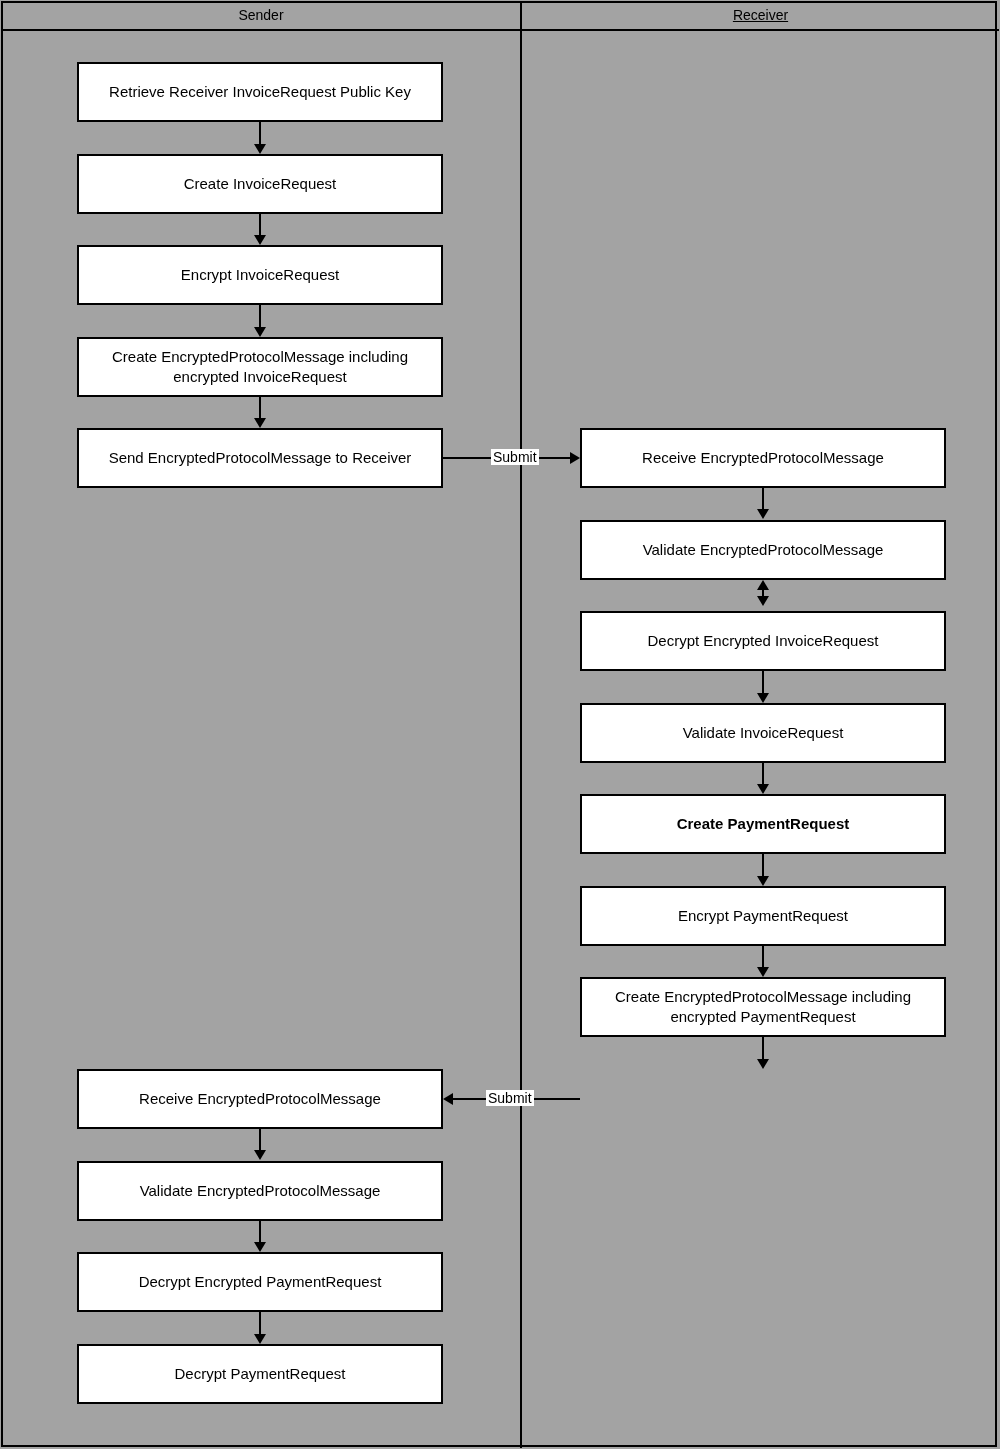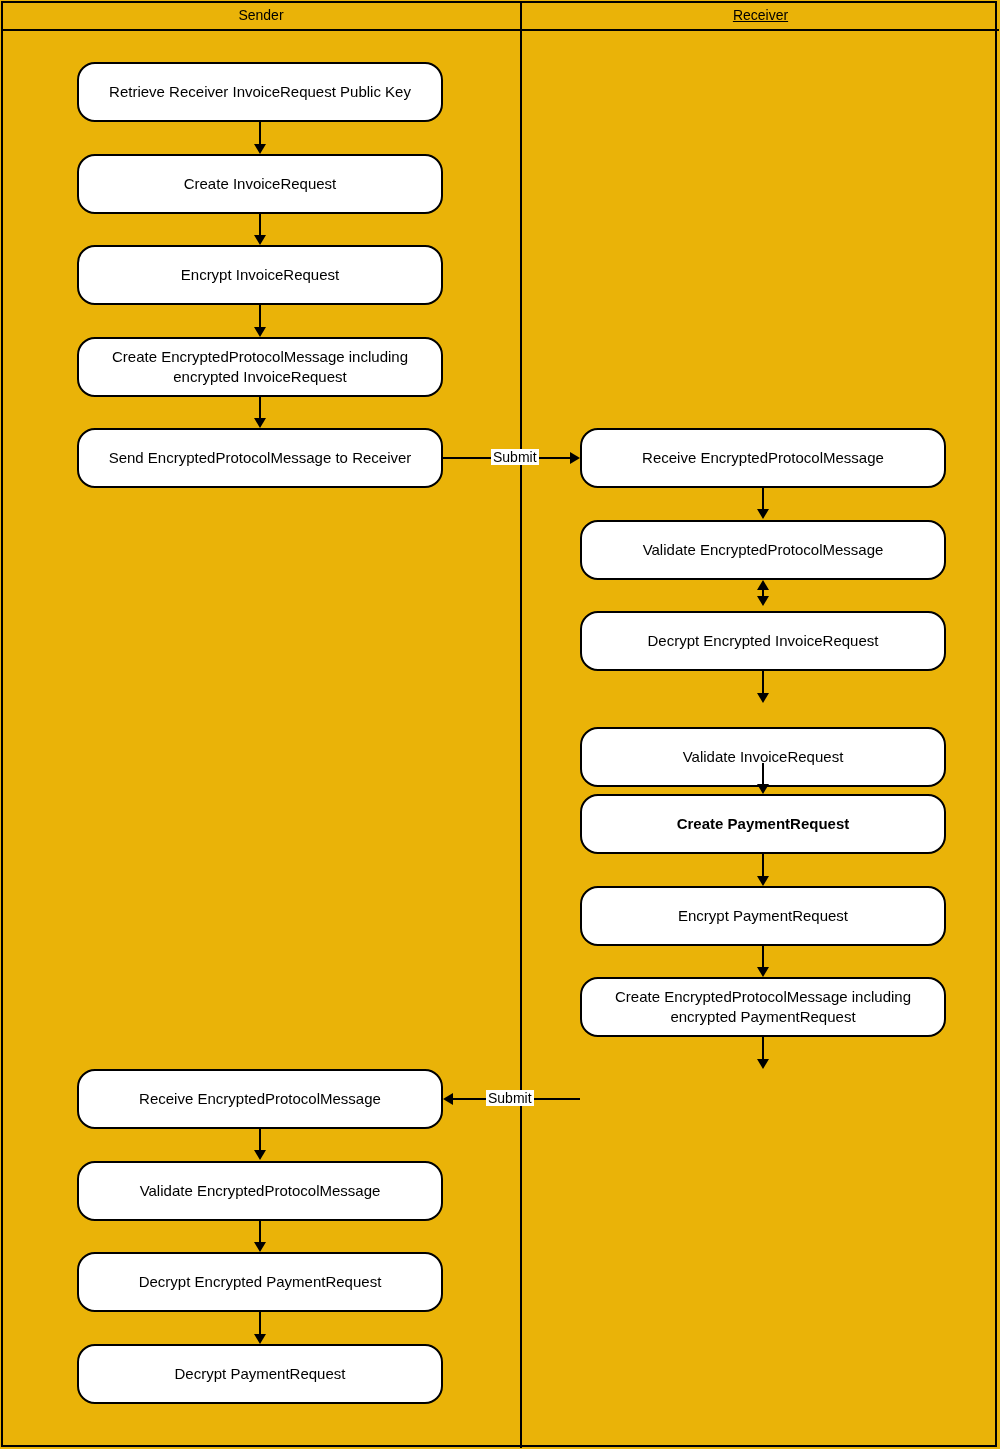--- a/index.html
+++ b/index.html
@@ -10,21 +10,21 @@
   }
   body {
     font-family: "Liberation Sans", sans-serif;
     -webkit-font-smoothing: antialiased;
   }
 
   #canvas {
     position: relative;
     width: 1000px;
     height: 1449px;
-    background: #eab308;
+    background: #a3a3a3;
     overflow: hidden;
   }
 
   
   .lane-frame {
     position: absolute;
     left: 1px;
     top: 1px;
     width: 996px;
     height: 1446px;
@@ -60,21 +60,21 @@
   .lane-title.sender   { left: 1px;   width: 520px; }
   .lane-title.receiver { left: 522px; width: 477px; text-decoration: underline; }
 
   
   .node {
     position: absolute;
     box-sizing: border-box;
     width: 366px;
     height: 60px;
     border: 2px solid #000000;
-    border-radius: 18px;
+    border-radius: 0;
     background: #ffffff;
     display: flex;
     align-items: center;
     justify-content: center;
     text-align: center;
     font-size: 15px;
     line-height: 1.35;
     color: #000000;
     padding: 2px 8px;
   }
@@ -201,21 +201,21 @@
   <div class="vline" style="left:762px; top:588px; height:8px;"></div>
   <div class="arrow-down" style="left:757px; top:596px;"></div>
 
   <div class="node col-right" style="top:611px;">
     <span>Decrypt Encrypted InvoiceRequest</span>
   </div>
 
   <div class="vline" style="left:762px; top:671px; height:22px;"></div>
   <div class="arrow-down" style="left:757px; top:693px;"></div>
 
-  <div class="node col-right" style="top:727px;">
+  <div class="node col-right" style="top:703px;">
     <span>Validate InvoiceRequest</span>
   </div>
 
   <div class="vline" style="left:762px; top:763px; height:21px;"></div>
   <div class="arrow-down" style="left:757px; top:784px;"></div>
 
   <div class="node col-right" style="top:794px;font-weight:bold;">
     <span>Create PaymentRequest</span>
   </div>
 

